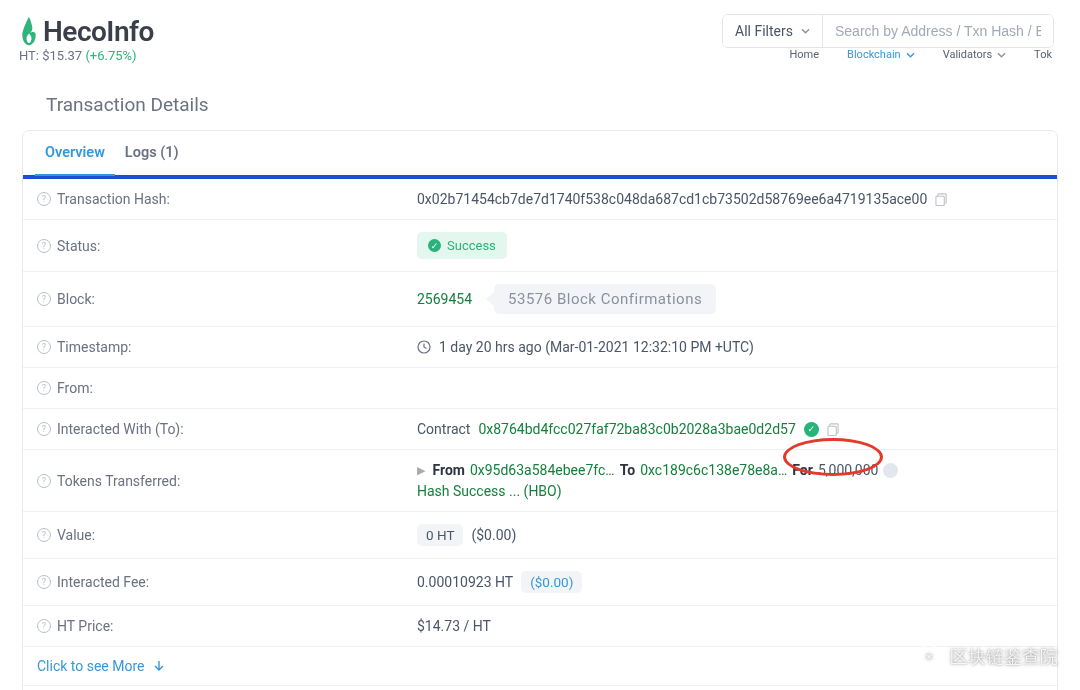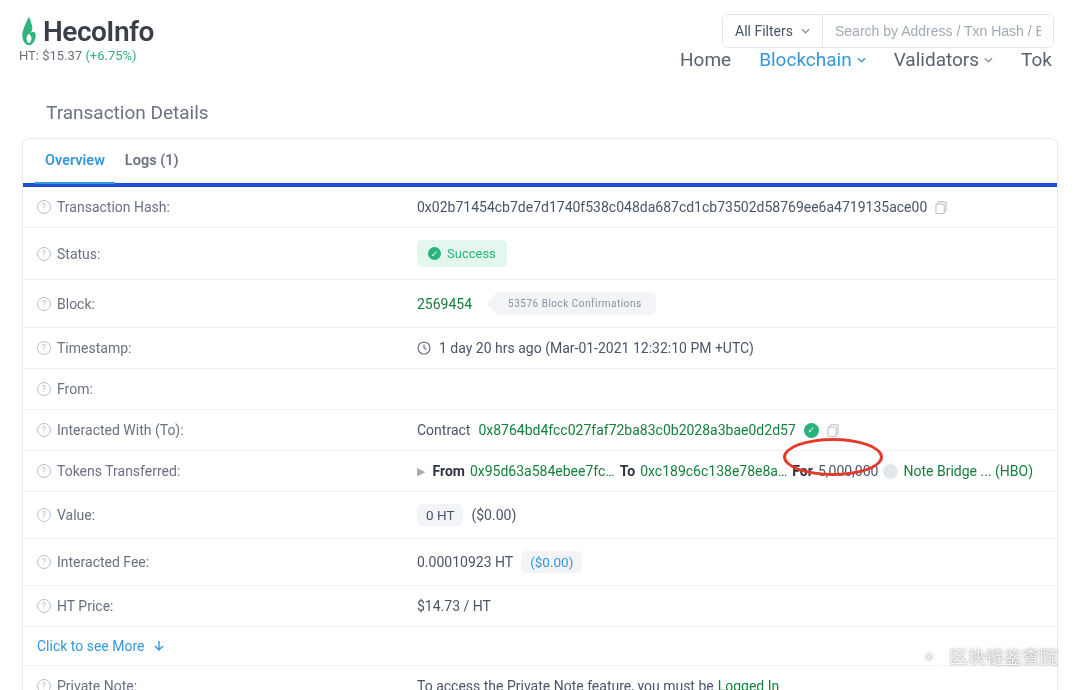--- a/index.html
+++ b/index.html
@@ -45,21 +45,21 @@
   }
   .search-input {
     border: none; outline: none;
     padding: 8px 12px; font-size: 14px;
     width: 230px;
     color: #4a5568;
   }
   .search-input::placeholder { color: #a0aab5; }
 
   .nav-row { display: flex; gap: 28px; align-items: center; padding-right: 2px; }
-  .nav-item { font-size: 19px; color: #5a6270; cursor: pointer; display: flex; align-items: center; gap: 5px; justify-content: flex-end; }
+  .nav-item { font-size: 11px; color: #5a6270; cursor: pointer; display: flex; align-items: center; gap: 5px; justify-content: flex-end; }
   .nav-item.active { color: #3498db; }
   .chev-down { width: 9px; height: 6px; }
 
   .page-title {
     font-size: 19px; color: #6b7280; font-weight: 400;
     padding: 30px 30px 14px 46px;
   }
 
   .panel {
     margin: 0 22px;
@@ -108,21 +108,21 @@
   .check-circle {
     width: 13px; height: 13px; border-radius: 50%;
     background: #27b37a; color: #fff;
     display: inline-flex; align-items: center; justify-content: center;
     font-size: 9px;
   }
   .link { color: #15803d; cursor: pointer; }
   .pill {
     background: #f2f4f7; color: #8a919e;
     padding: 6px 14px; border-radius: 5px;
-    font-size: 10px; letter-spacing: 0.5px;
+    font-size: 15px; letter-spacing: 0.5px;
     position: relative;
   }
   .pill::before{
     content:""; position:absolute; left:-8px; top:50%; transform:translateY(-50%);
     border-top:7px solid transparent; border-bottom:7px solid transparent;
     border-right:8px solid #f2f4f7;
   }
   .clock-icon { width: 14px; height: 14px; }
 
   .verify-dot {
@@ -316,21 +316,21 @@
         </div>
       <div class="row-value" style="gap:5px;">
         <span class="tri-right">▶</span>
         <span class="bold">From</span>
         <span class="link">0x95d63a584ebee7fc…</span>
         <span class="bold">To</span>
         <span class="link">0xc189c6c138e78e8a…</span>
         <span class="bold">For</span>
         <span>5,000,000</span>
         <span class="token-coin"></span>
-        <span class="link">Note Bridge ... (HBO)</span>
+        <span class="link">Hash Success ... (HBO)</span>
       </div>
     </div>
 
     <div class="row">
       <div class="row-label">
           <span class="help-icon">?</span>
           <span>Value:</span>
         </div>
       <div class="row-value">
         <span class="pill-light">0 HT</span>

